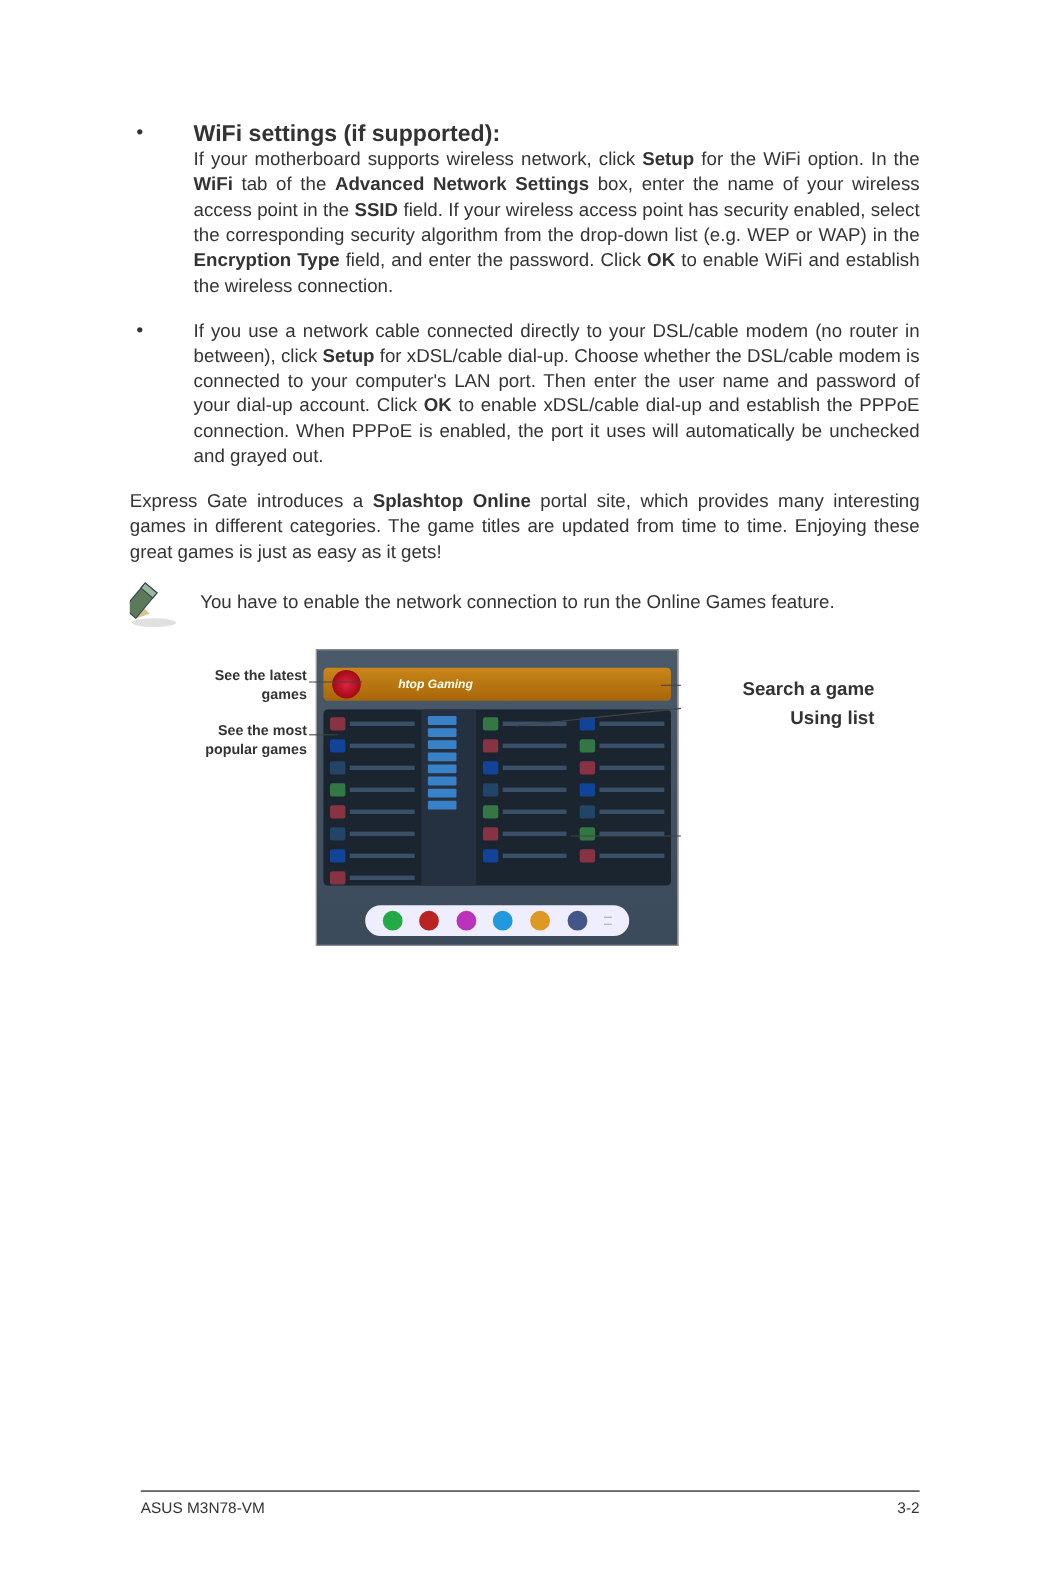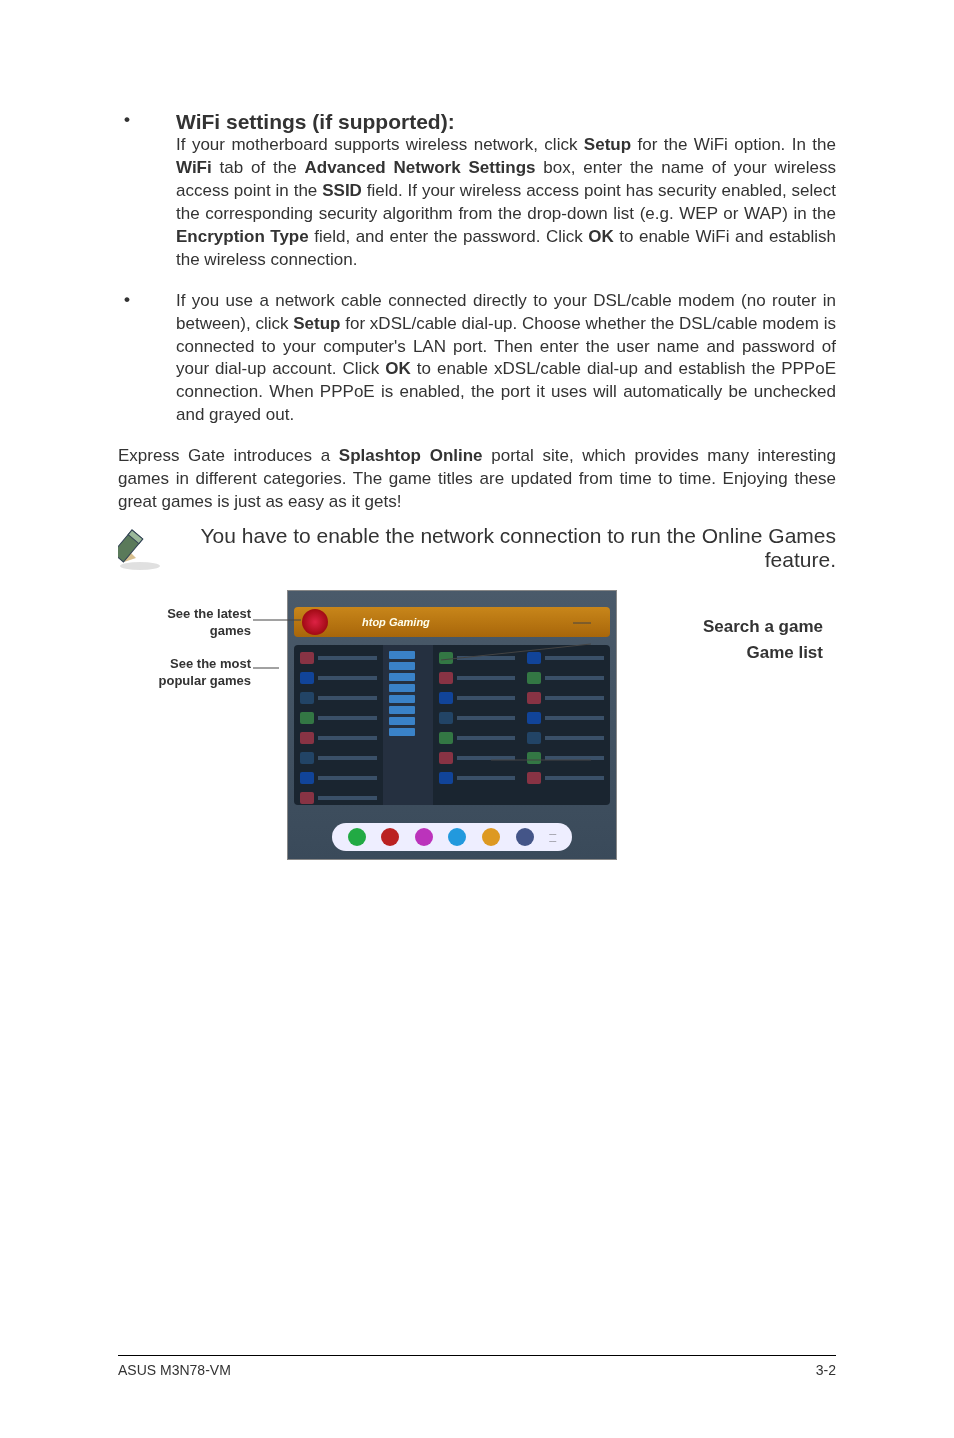--- a/index.html
+++ b/index.html
@@ -20,31 +20,30 @@
       margin-bottom: 18px;
       text-align: justify;
     }
     .indent { padding-left: 58px; }
     .bullet-row { display: flex; margin-bottom: 0; }
     .bullet { width: 58px; font-size: 17px; font-weight: bold; padding-left: 6px; }
     .bullet-head { font-size: 21px; font-weight: bold; margin-bottom: 0; }
     .section-head { font-size: 20px; font-weight: bold; margin-top: 28px; margin-bottom: 8px; }
     .note-row { display: flex; align-items: center; margin: 10px 0 18px 0; }
     .note-icon { width: 64px; height: 48px; }
-    .note-text { font-size: 21px; margin-left: 0; text-align: right; }
+    .note-text { font-size: 17px; margin-left: 0; text-align: right; }
     b { font-weight: bold; }
     .figure-area {
       display: flex;
       justify-content: center;
       margin-top: 6px;
     }
     .figure-inner {
       display: flex;
       align-items: flex-start;
-      gap: 28px;
     }
     .labels-left {
       font-size: 13px;
       font-weight: bold;
       text-align: right;
       width: 120px;
       padding-top: 16px;
     }
     .labels-left .ll1 { margin-bottom: 16px; line-height: 1.3; }
     .labels-left .ll2 { line-height: 1.3; }
@@ -99,21 +98,21 @@
     }
     .dock-ic { width: 18px; height: 18px; border-radius: 50%; }
     .d1{background:#2a4;} .d2{background:#b22;} .d3{background:#b3b;} .d4{background:#29d;} .d5{background:#d92;} .d6{background:#458;}
     .dock-clock { font-size: 7px; color: #444; line-height: 1; }
     .line { stroke: #444; stroke-width: 1; fill: none; }
     svg.connectors { position: absolute; top:0; left:0; pointer-events:none; }
     .fig-wrap { position: relative; }
     .footer {
       position: absolute;
       bottom: 60px;
-      left: 118px;
+      left: 128px;
       right: 118px;
       border-top: 1px solid #000;
       padding-top: 6px;
       display: flex;
       justify-content: space-between;
       font-size: 14px;
     }
     .pencil-svg { display: block; }
   </style>
 </head>
@@ -281,21 +280,21 @@
             <div class="dock-ic d3"></div>
             <div class="dock-ic d4"></div>
             <div class="dock-ic d5"></div>
             <div class="dock-ic d6"></div>
             <div class="dock-clock">⎯⎯<br>⎯⎯</div>
           </div>
         </div>
 
         <div class="labels-right">
           <div class="lr1">Search a game</div>
-          <div class="lr3">Game list</div>
+          <div class="lr3">Using list</div>
         </div>
       </div>
       <svg class="connectors" width="640" height="280">
         <line class="line" x1="122" y1="30" x2="170" y2="30"></line>
         <line class="line" x1="122" y1="78" x2="148" y2="78"></line>
         <line class="line" x1="460" y1="33" x2="442" y2="33"></line>
         <line class="line" x1="460" y1="54" x2="310" y2="70"></line>
         <line class="line" x1="460" y1="170" x2="360" y2="170"></line>
       </svg>
     </div>

